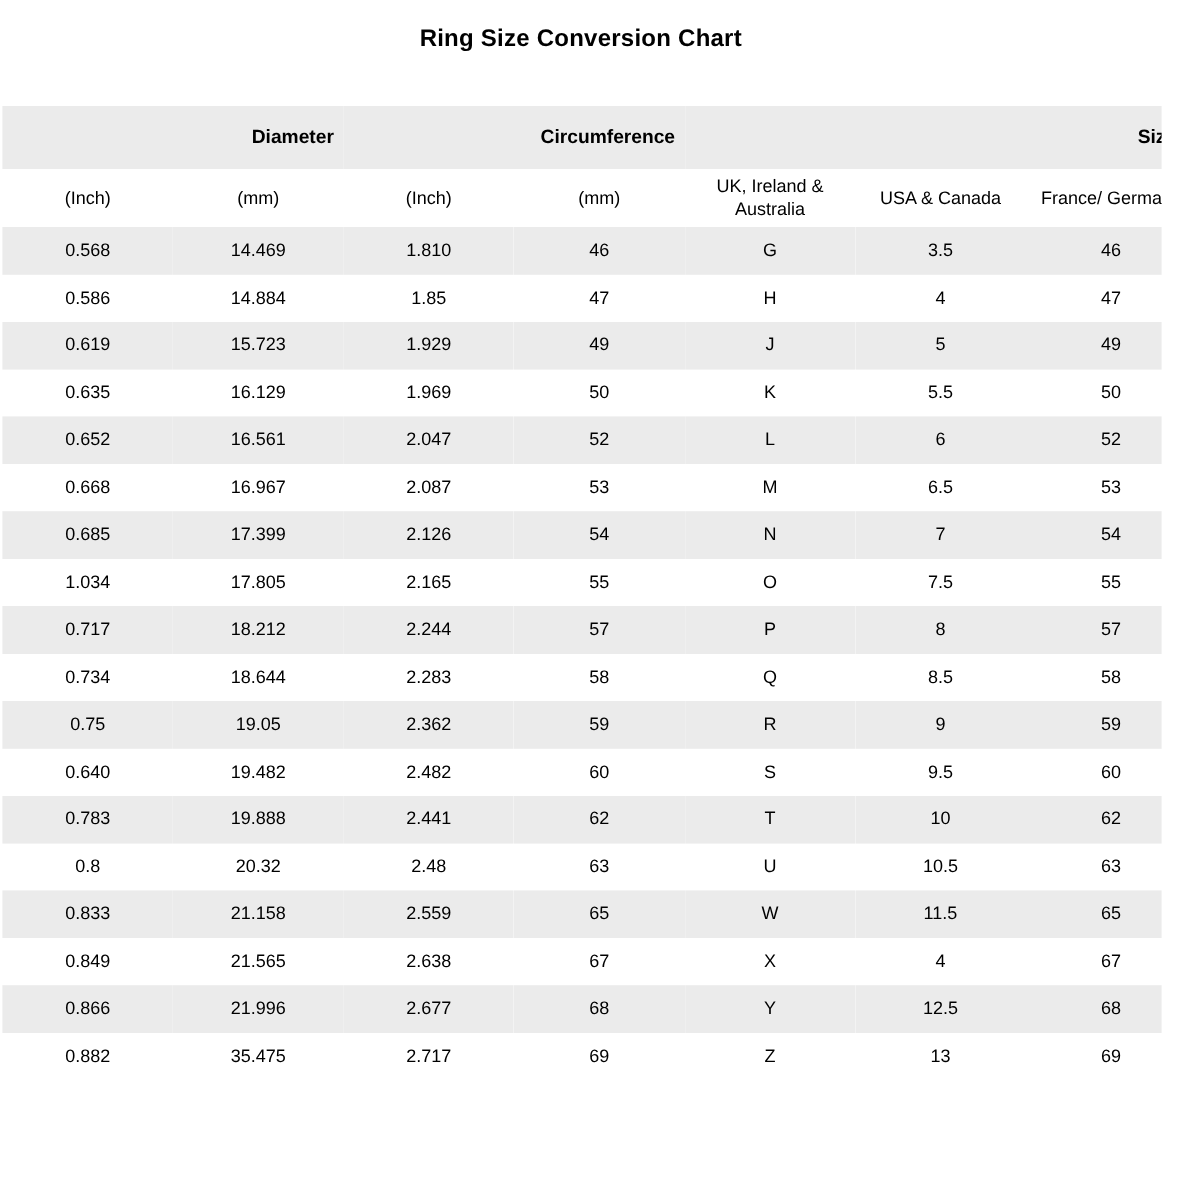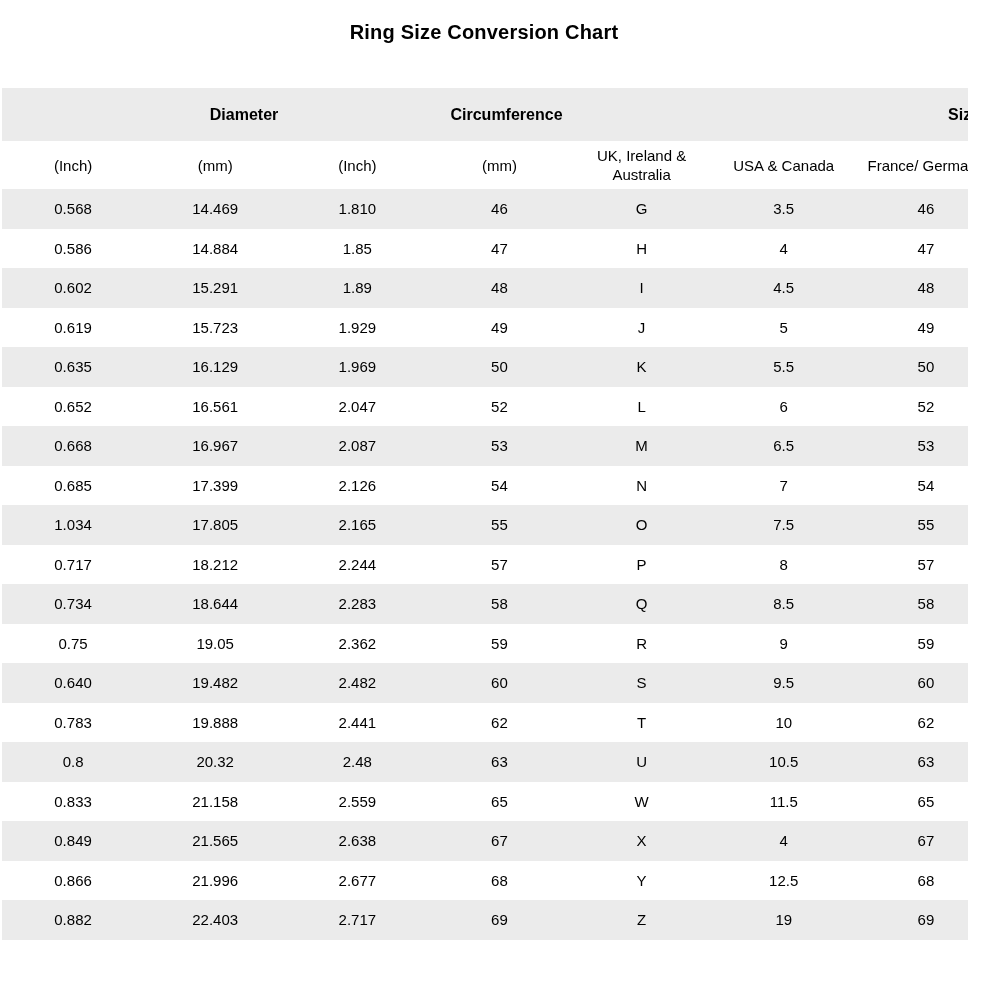--- a/index.html
+++ b/index.html
@@ -108,29 +108,20 @@
         <tr>
           <td>0.586</td>
           <td>14.884</td>
           <td>1.85</td>
           <td>47</td>
           <td>H</td>
           <td>4</td>
           <td>47</td>
         </tr>
         <tr>
-          <td>0.602</td>
-          <td>15.291</td>
-          <td>1.89</td>
-          <td>48</td>
-          <td>I</td>
-          <td>4.5</td>
-          <td>48</td>
-        </tr>
-        <tr>
           <td>0.619</td>
           <td>15.723</td>
           <td>1.929</td>
           <td>49</td>
           <td>J</td>
           <td>5</td>
           <td>49</td>
         </tr>
         <tr>
           <td>0.635</td>
@@ -253,23 +244,23 @@
           <td>0.866</td>
           <td>21.996</td>
           <td>2.677</td>
           <td>68</td>
           <td>Y</td>
           <td>12.5</td>
           <td>68</td>
         </tr>
         <tr>
           <td>0.882</td>
-          <td>22.403</td>
+          <td>35.475</td>
           <td>2.717</td>
           <td>69</td>
           <td>Z</td>
-          <td>19</td>
+          <td>13</td>
           <td>69</td>
         </tr>
       </tbody>
   </table>
 
 </div>
 
 </body></html>

